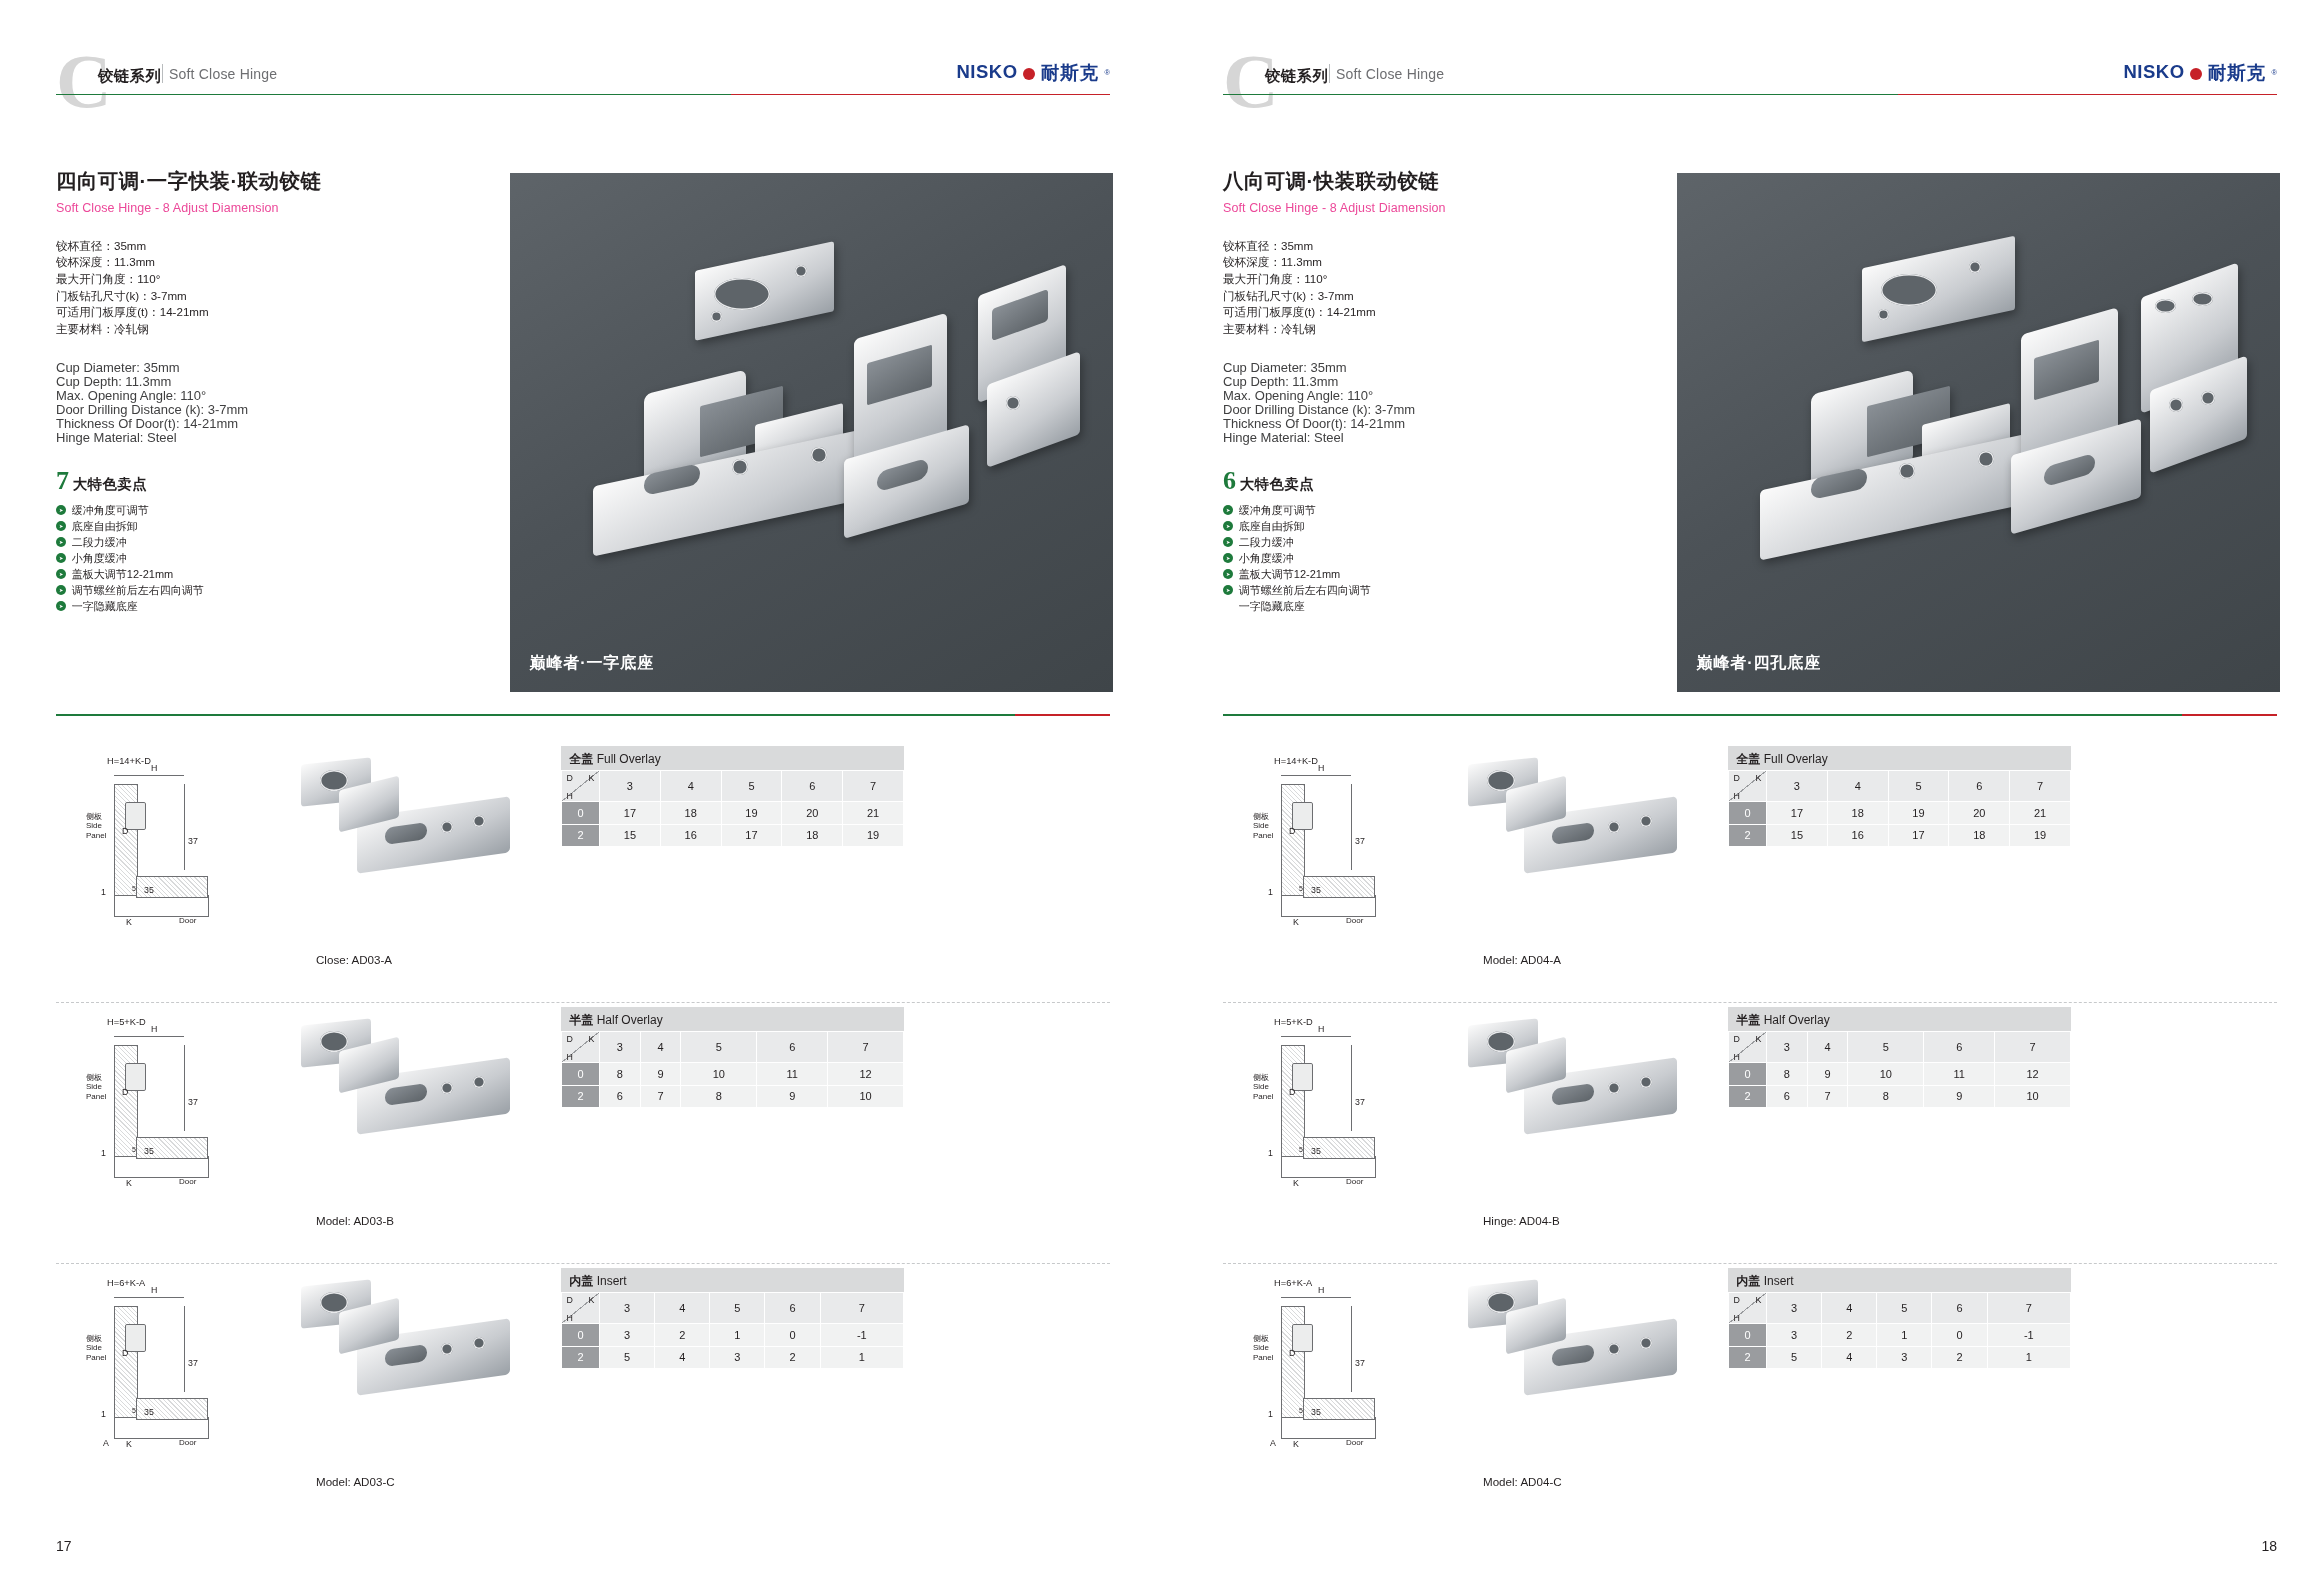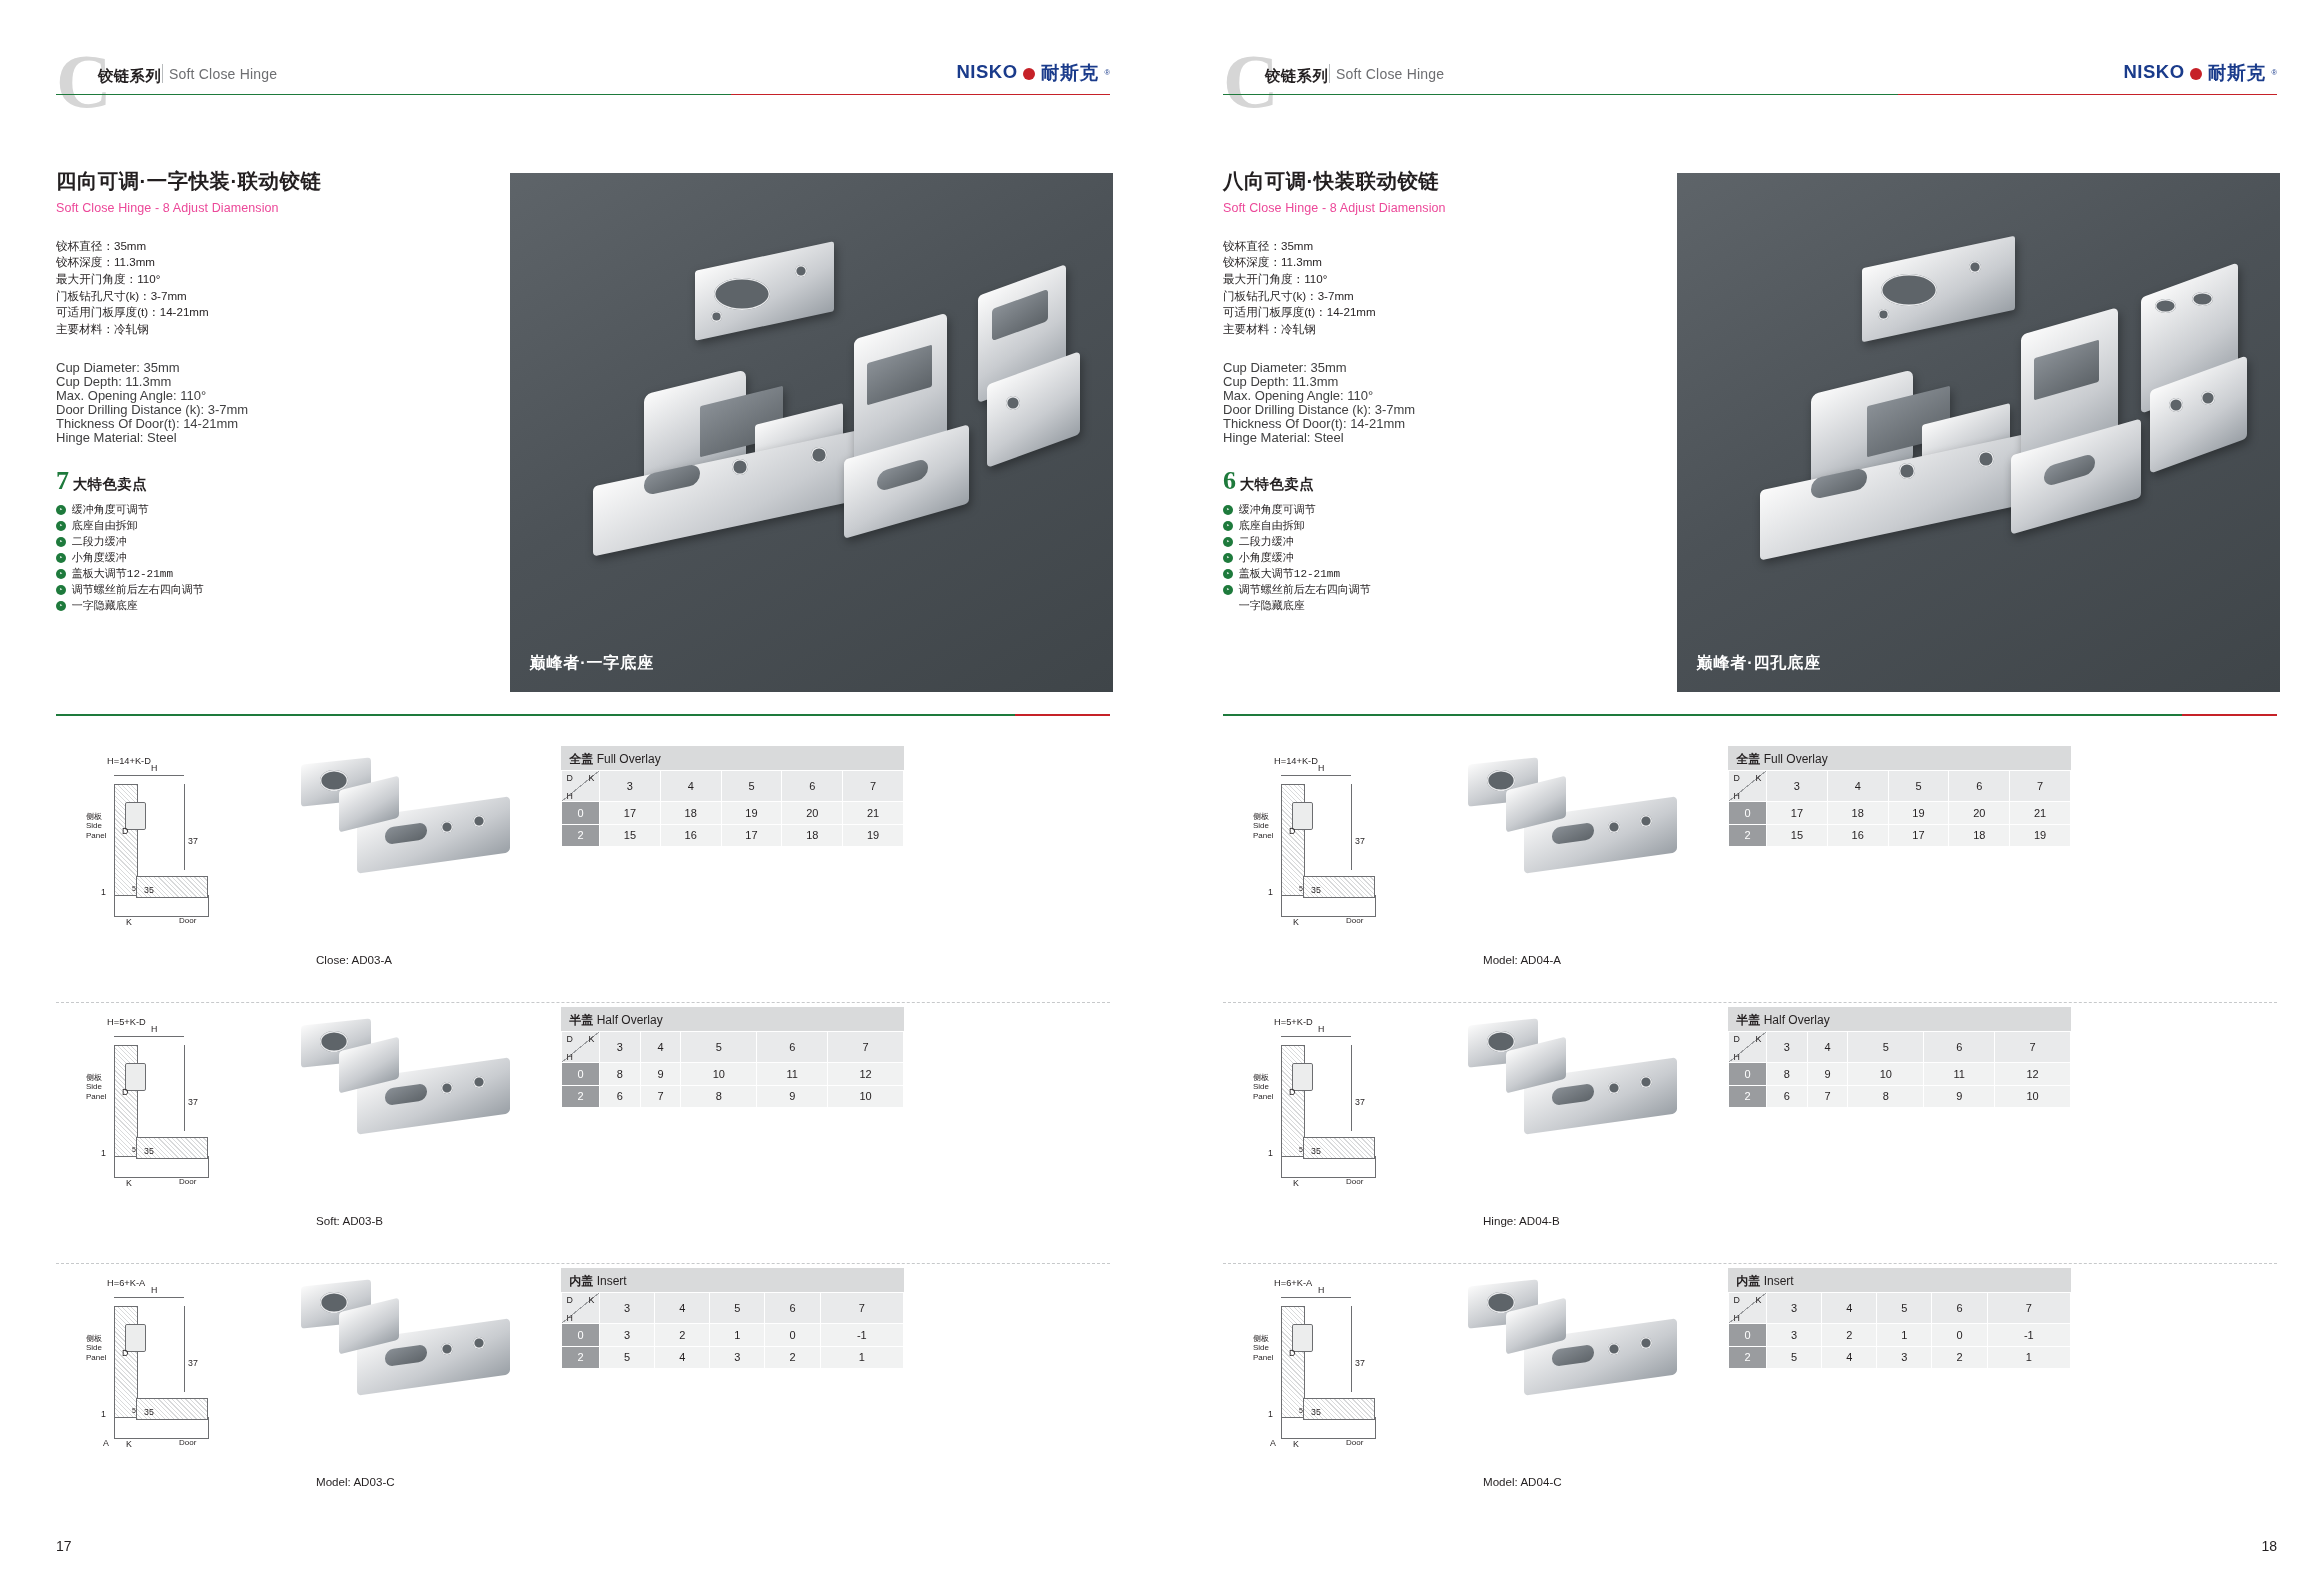--- a/index.html
+++ b/index.html
@@ -176,21 +176,20 @@
     font-family: "Liberation Serif", serif;
   }
   .sell-txt {
     font-size: 14.4px;
     font-weight: bold;
     color: #231f20;
     letter-spacing: 0.5px;
   }
   .sell-list {
     margin-top: 8.3px;
-    font-family: Liberation Mono, monospace;
   }
   .sell-item {
     display: flex;
     align-items: flex-start;
     gap: 5.6px;
     font-size: 11px;
     line-height: 16px;
     color: #231f20;
   }
   .bullet {
@@ -580,21 +579,21 @@
 
           <div class="photo">
             <div class="hg-body" style="left:32px;top:9.3px;width:70px;height:42px;border-radius:3.7px;transform:skewY(-6deg);"></div>
             <div class="hg-hole" style="left:51px;top:18.5px;width:28px;height:21px;border-radius:50%;"></div>
             <div class="hg-body" style="left:88px;top:56px;width:153px;height:56px;border-radius:4.6px;transform:skewY(-8deg);"></div>
             <div class="hg-dark" style="left:116px;top:74px;width:42px;height:16.7px;border-radius:8.3px;transform:skewY(-8deg);"></div>
             <div class="hg-hole" style="left:172px;top:70px;width:12px;height:12px;"></div>
             <div class="hg-hole" style="left:204px;top:64px;width:12px;height:12px;"></div>
             <div class="hg-body" style="left:70px;top:32px;width:60px;height:42px;border-radius:3.7px;transform:skewY(-14deg);"></div>
           </div>
-          <div class="model">Soft: AD03-B</div>
+          <div class="model">Model: AD03-B</div>
 
           <div class="tbl-cap">
             <b>半盖</b>
             <span>Half Overlay</span>
           </div>
           <table class="tbl">
             <tbody>
                 <tr>
               <th class="corner">
                 <span class="slash"></span>

